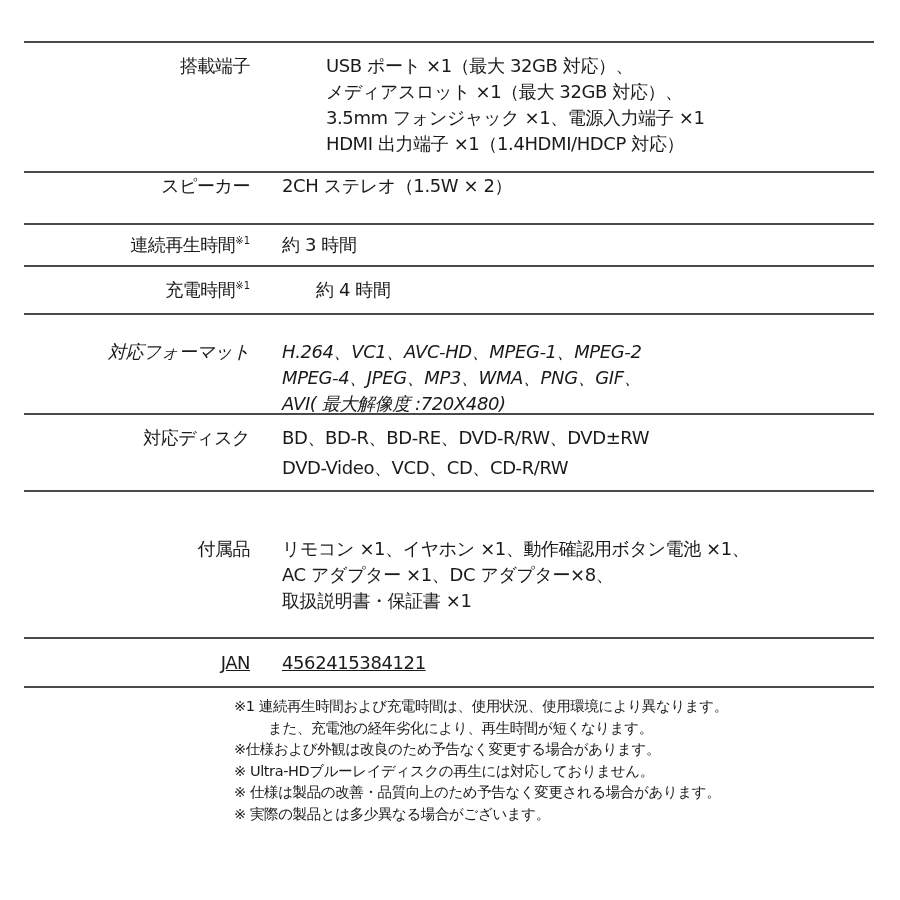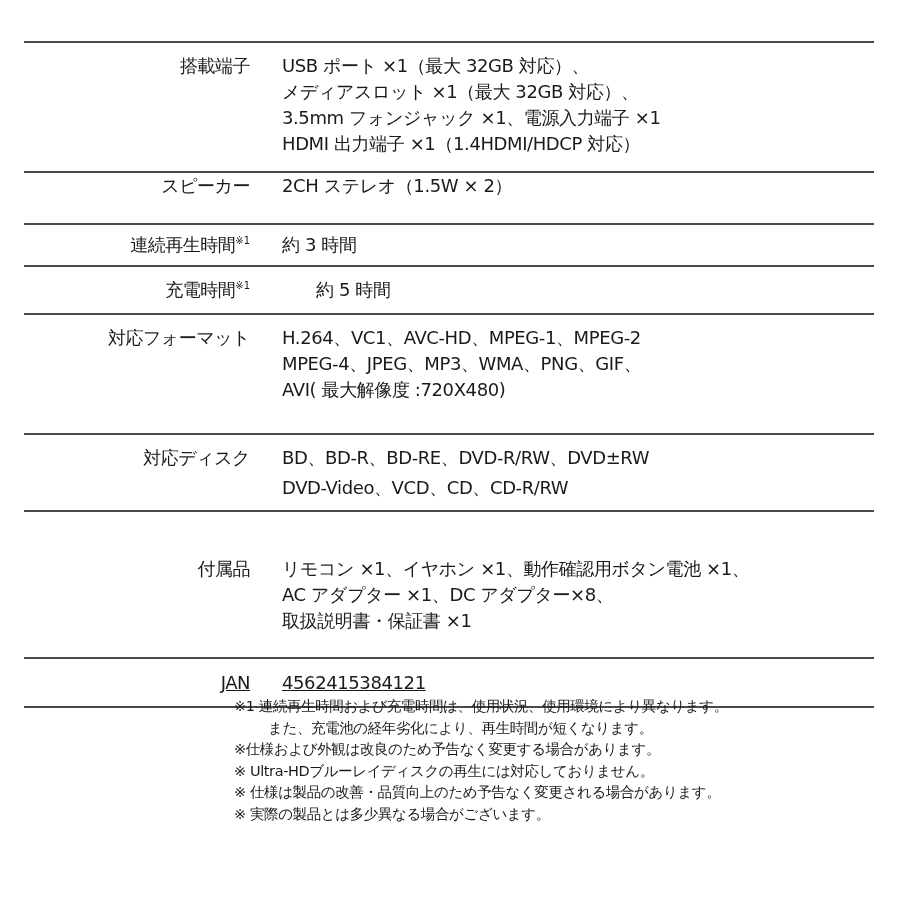--- a/index.html
+++ b/index.html
@@ -61,21 +61,21 @@
       white-space: nowrap;
       letter-spacing: -0.4px;
     }
     .note.indent { padding-left: 34px; }
   </style>
 </head>
 <body>
 
 <div class="spec-table">
 
-  <div class="spec-row" style="height:130px; padding-top:10px;">
+  <div class="spec-row" style="height:130px; padding-top:10px;gap:44px;">
     <div class="spec-label">
       <span>搭載端子</span>
     </div>
     <div class="spec-value">
       <span class="line">USB ポート ×1（最大 32GB 対応）、</span>
       <span class="line">メディアスロット ×1（最大 32GB 対応）、</span>
       <span class="line">3.5mm フォンジャック ×1、電源入力端子 ×1</span>
       <span class="line">HDMI 出力端子 ×1（1.4HDMI/HDCP 対応）</span>
     </div>
   </div>
@@ -97,25 +97,25 @@
     <div class="spec-value">
       <span class="line">約 3 時間</span>
     </div>
   </div>
 
   <div class="spec-row" style="height:48px; padding-top:10px;gap:34px;">
     <div class="spec-label">
       <span>充電時間</span><sup>※1</sup>
     </div>
     <div class="spec-value">
-      <span class="line">約 5 時間</span>
+      <span class="line">約 4 時間</span>
     </div>
   </div>
 
-  <div class="spec-row" style="height:120px; padding-top:10px;">
+  <div class="spec-row" style="height:100px; padding-top:24px;font-style:italic;">
     <div class="spec-label">
       <span>対応フォーマット</span>
     </div>
     <div class="spec-value">
       <span class="line">H.264、VC1、AVC-HD、MPEG-1、MPEG-2</span>
       <span class="line">MPEG-4、JPEG、MP3、WMA、PNG、GIF、</span>
       <span class="line">AVI( 最大解像度 :720X480)</span>
     </div>
   </div>
 

